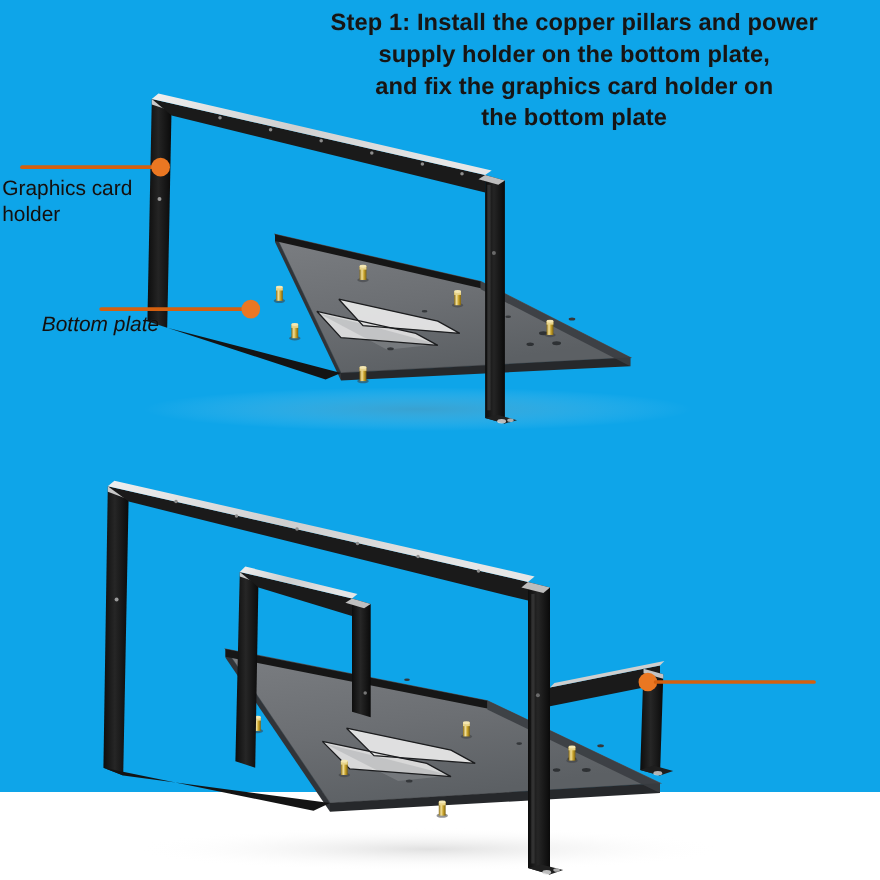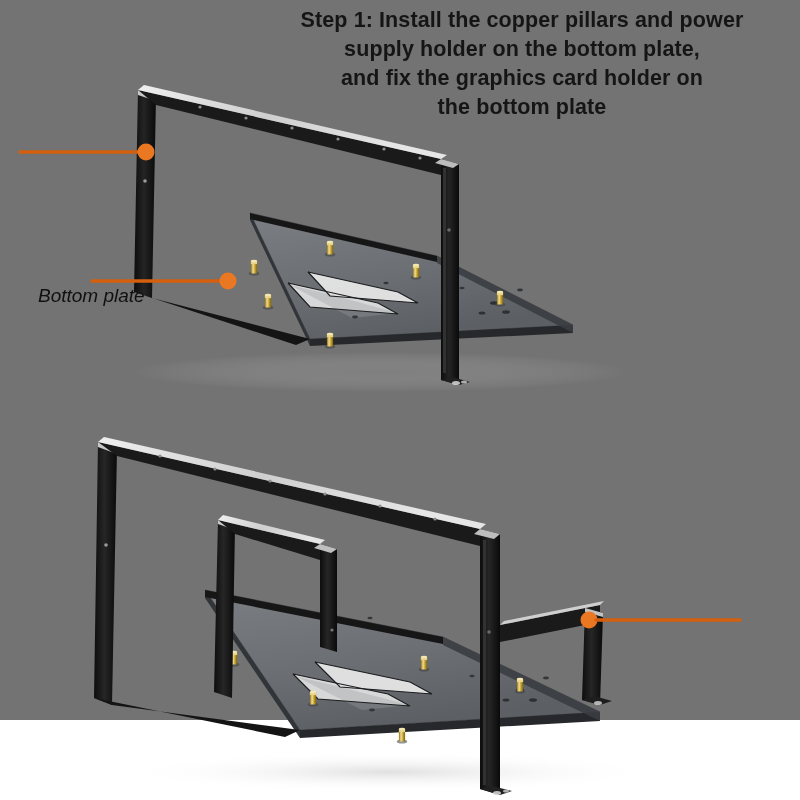--- a/index.html
+++ b/index.html
@@ -1,19 +1,19 @@
 <!DOCTYPE html>
 <html><head>
 <meta charset="utf-8">
 <title>Mining Rig Assembly Steps</title>
 <style>
   html,body{margin:0;padding:0;background:#ffffff;}
   body{width:800px;height:800px;overflow:hidden;
        font-family:"Liberation Sans","DejaVu Sans",sans-serif;color:#111;}
-  #page{position:relative;width:800px;height:720px;background:#737373;}
+  #page{position:relative;width:800px;height:720px;background:#0ea5e9;}
 
   .panel{position:absolute;left:0;width:800px;}
   #panel-step1{top:0;height:400px;}
   #panel-step2{top:400px;height:400px;}
 
   .svg-layer{position:absolute;left:0;top:0;width:800px;height:400px;}
 
   .step-title{
     position:absolute;
     font-size:21.5px;
@@ -164,20 +164,22 @@
         <line x1="92" y1="281" x2="222" y2="281" stroke="#d4600f" stroke-width="3.4" stroke-linecap="round"></line>
         <circle cx="228" cy="281" r="8.5" fill="#ea7722"></circle>
       </g>
     </svg>
 
     <div class="step-title" id="step1-title">Step 1: Install the copper pillars and power
 supply holder on the bottom plate,
 and fix the graphics card holder on
 the bottom plate</div>
 
+    <div class="callout-text" id="lbl-gpu-holder">Graphics card
+holder</div>
 
     <div class="callout-text" id="lbl-bottom-plate">Bottom plate</div>
   </div>
 
   <div class="panel" id="panel-step2">
 
     <svg class="svg-layer" viewBox="0 0 800 400">
       <defs>
         <linearGradient id="plateG2" x1="0" y1="0" x2="0.4" y2="1">
           <stop offset="0%" stop-color="#7b7e82"></stop>

